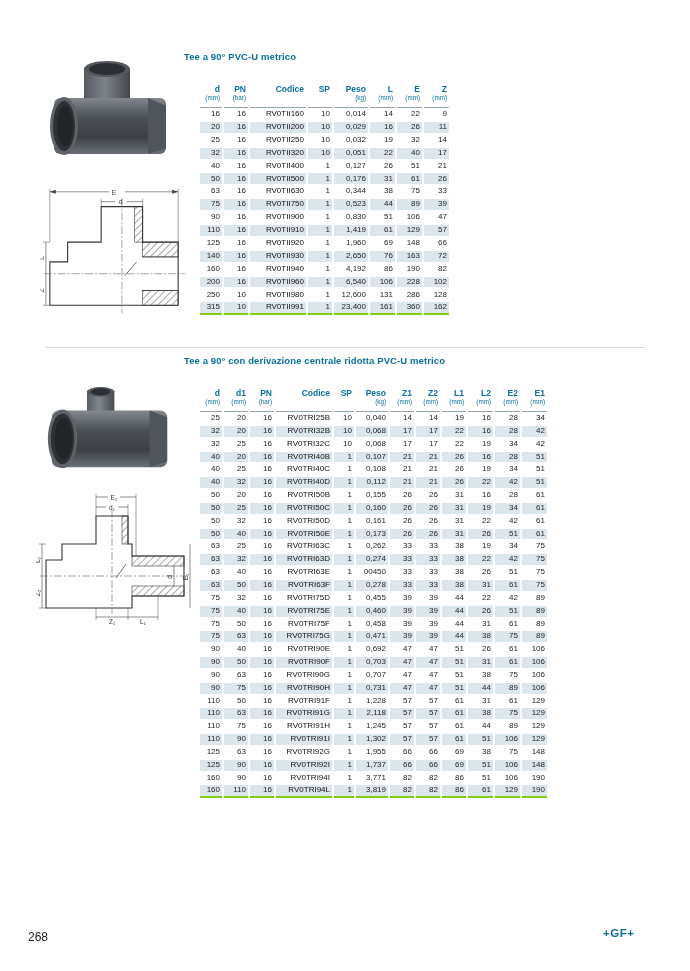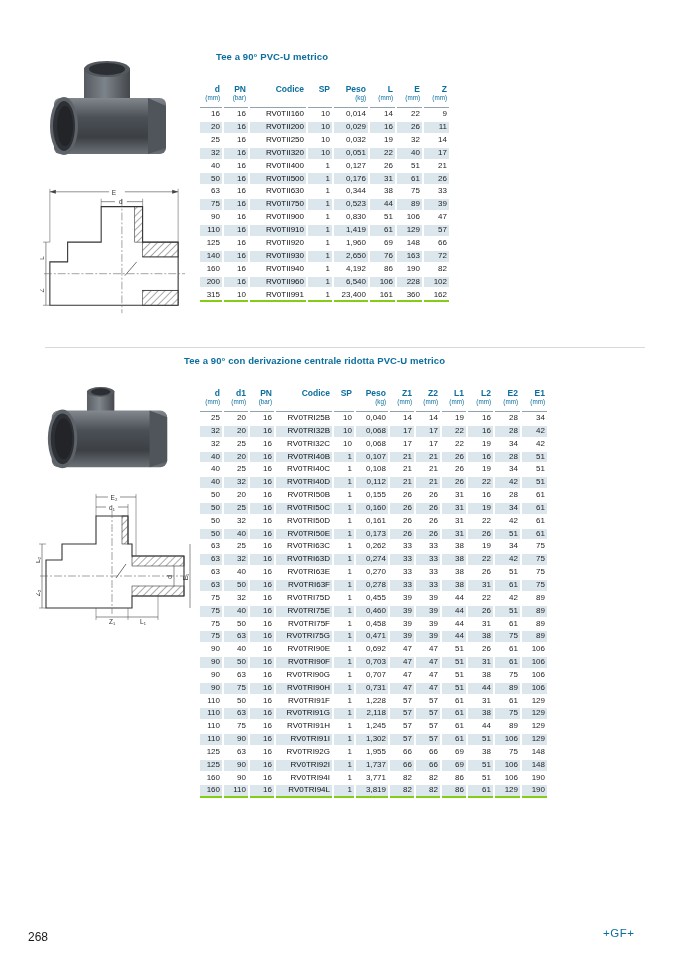--- a/index.html
+++ b/index.html
@@ -1,23 +1,23 @@
 <!DOCTYPE html>
 <html><head>
 <meta charset="utf-8">
 <style>
   html,body{margin:0;padding:0;background:#fff;}
   .page{position:relative;width:690px;height:971px;background:#fff;overflow:hidden;
         font-family:"Liberation Sans",sans-serif;color:#222;}
   .title{position:absolute;margin:0;font-size:9.5px;font-weight:bold;color:#0c6e9d;letter-spacing:.1px;}
-  #title1{left:216px;top:51px;}
+  #title1{left:184px;top:51px;}
   #title2{left:184px;top:355px;}
   .divider{position:absolute;left:45px;width:600px;top:347px;border-top:1px solid #d9d9d9;}
   .pagenum{position:absolute;left:28px;top:930px;font-size:12px;color:#1a1a1a;}
-  .brand{position:absolute;left:603px;top:927px;font-size:11.5px;font-weight:normal;color:#0c6e9d;letter-spacing:.5px;}
+  .brand{position:absolute;left:603px;top:927px;font-size:11.5px;font-weight:bold;color:#0c6e9d;letter-spacing:.5px;}
 
   table.cat{position:absolute;border-collapse:separate;border-spacing:2px 0;table-layout:fixed;}
   #table1{left:198px;top:80px;}
   #table2{left:198px;top:384px;}
   .cat th,.cat td{white-space:nowrap;overflow:hidden;padding:0 2px;text-align:right;}
   .cat th.hlabel{font-size:8.5px;font-weight:bold;color:#0c6e9d;height:14px;vertical-align:bottom;padding-bottom:0;}
   .cat th.hunit{font-size:6.3px;font-weight:normal;color:#0c6e9d;height:11px;vertical-align:top;
                 border-bottom:1px solid #93a3ad;padding-bottom:2px;}
   .cat tbody td{font-size:8px;color:#1e1e1e;line-height:10.8px;
                 border-top:1px solid #fff;border-bottom:1px solid #fff;}
@@ -266,20 +266,30 @@
         </tr>
         <tr>
           <td>200</td>
           <td>16</td>
           <td class="code">RV0TII960</td>
           <td>1</td>
           <td>6,540</td>
           <td>106</td>
           <td>228</td>
           <td>102</td>
+        </tr>
+        <tr>
+          <td>250</td>
+          <td>10</td>
+          <td class="code">RV0TII980</td>
+          <td>1</td>
+          <td>12,600</td>
+          <td>131</td>
+          <td>286</td>
+          <td>128</td>
         </tr>
         <tr>
           <td>315</td>
           <td>10</td>
           <td class="code">RV0TII991</td>
           <td>1</td>
           <td>23,400</td>
           <td>161</td>
           <td>360</td>
           <td>162</td>
@@ -569,21 +579,21 @@
           <td>22</td>
           <td>42</td>
           <td>75</td>
         </tr>
         <tr>
           <td>63</td>
           <td>40</td>
           <td>16</td>
           <td class="code">RV0TRI63E</td>
           <td>1</td>
-          <td>0,270</td>
+          <td>00450</td>
           <td>33</td>
           <td>33</td>
           <td>38</td>
           <td>26</td>
           <td>51</td>
           <td>75</td>
         </tr>
         <tr>
           <td>63</td>
           <td>50</td>

